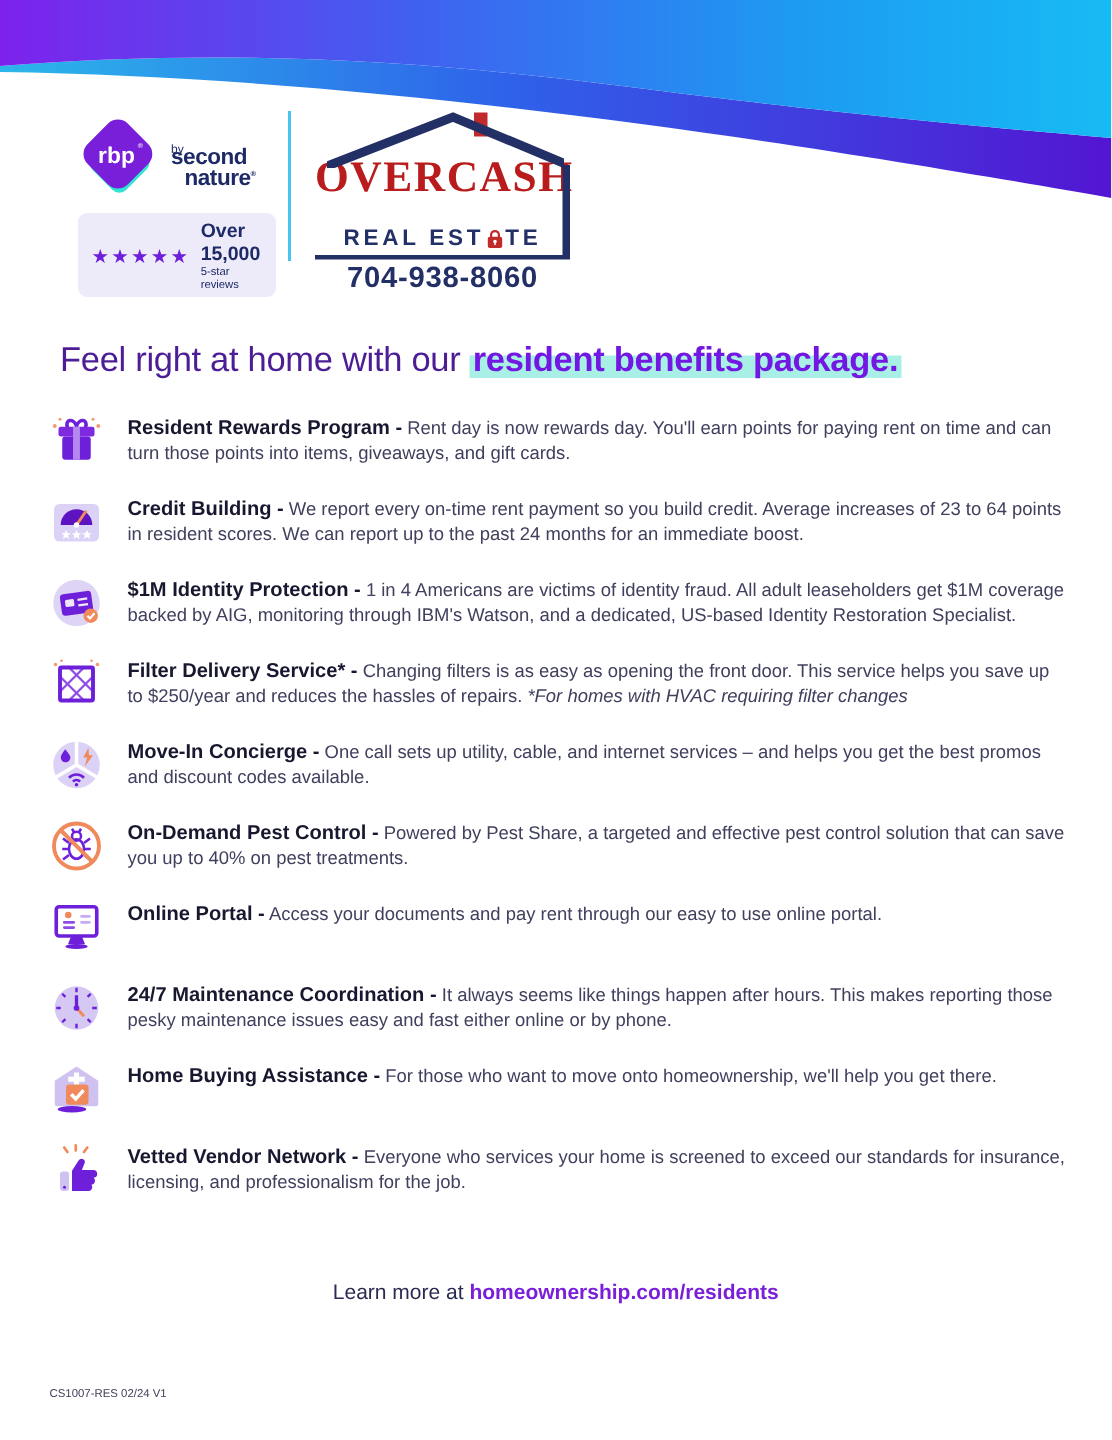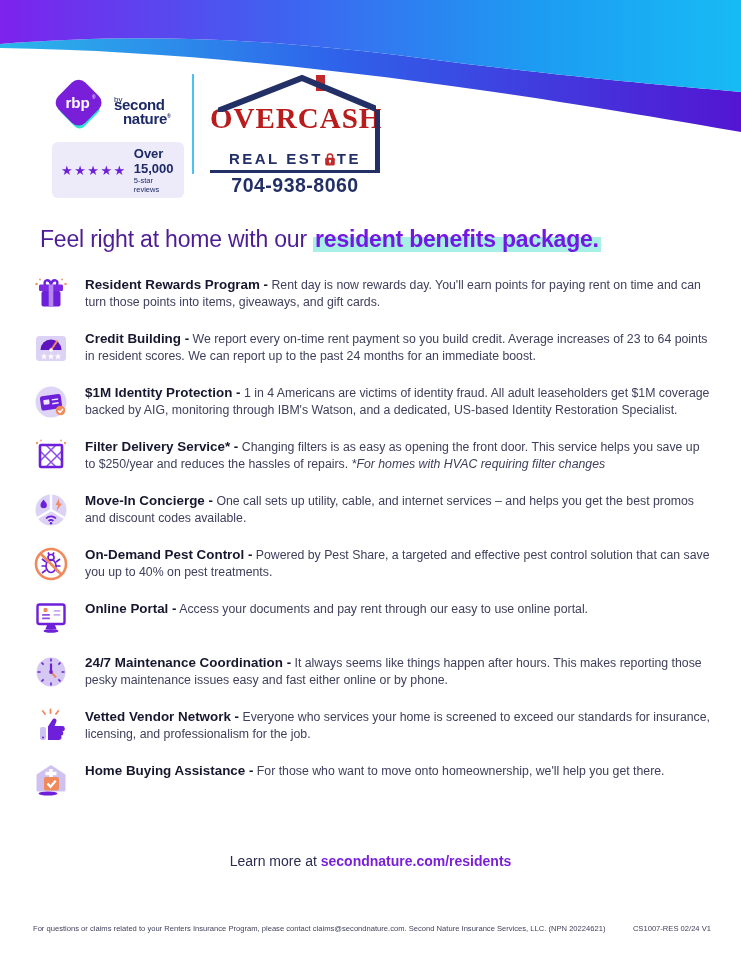--- a/index.html
+++ b/index.html
@@ -265,48 +265,47 @@
         <line x1="19" y1="19" x2="24" y2="24.5" stroke="#f08a5c" stroke-width="2"></line>
         <circle cx="19" cy="19" r="1.9" fill="#6d1fd9"></circle>
       </svg>
     </span>
     <p class="item-text"><strong>24/7 Maintenance Coordination -</strong> <span>It always seems like things happen after hours. This makes reporting those pesky maintenance issues easy and fast either online or by phone.</span></p>
   </div>
 
   <div class="item">
     <span class="icon">
       <svg viewBox="0 0 38 38" aria-hidden="true">
+        <path d="M19 4 L33.5 13.5 V29 a1.5 1.5 0 0 1 -1.5 1.5 H6 A1.5 1.5 0 0 1 4.5 29 V13.5 Z" fill="#cfc2f0"></path>
+        <rect x="17.3" y="8" width="3.4" height="9" fill="#fff"></rect>
+        <rect x="13.5" y="10.8" width="11" height="3.4" fill="#fff"></rect>
+        <ellipse cx="16" cy="32.5" rx="9.5" ry="2.1" fill="#6d1fd9"></ellipse>
+        <rect x="12" y="16" width="15" height="13.5" rx="2" fill="#f08a5c"></rect>
+        <path d="M15.5 22.5 L18.5 25.7 L23.7 19.8" fill="none" stroke="#fff" stroke-width="2.3"></path>
+      </svg>
+    </span>
+    <p class="item-text"><strong>Home Buying Assistance -</strong> <span>For those who want to move onto homeownership, we'll help you get there.</span></p>
+  </div>
+
+  <div class="item">
+    <span class="icon">
+      <svg viewBox="0 0 38 38" aria-hidden="true">
         <g stroke="#f08a5c" stroke-width="1.8" stroke-linecap="round">
             <path d="M13 7 L10.8 4 M18.5 6 L18.5 2.5 M24 7 L26.2 4" fill="none"></path>
           </g>
         <rect x="8" y="20" width="6" height="13" rx="2" fill="#cfc2f0"></rect>
         <circle cx="11" cy="30.5" r="1" fill="#6d1fd9"></circle>
         <path d="M16 33 V19.5 L20.5 12.5 a2.2 2.2 0 0 1 3.8 2.2 L22.6 19 H30 a2.6 2.6 0 0 1 0.4 5.2 a2.6 2.6 0 0 1 -1.4 4.6 a2.6 2.6 0 0 1 -2 4.2 H19 Z" fill="#6d1fd9"></path>
       </svg>
     </span>
     <p class="item-text"><strong>Vetted Vendor Network -</strong> <span>Everyone who services your home is screened to exceed our standards for insurance, licensing, and professionalism for the job.</span></p>
   </div>
 
-  <div class="item">
-    <span class="icon">
-      <svg viewBox="0 0 38 38" aria-hidden="true">
-        <path d="M19 4 L33.5 13.5 V29 a1.5 1.5 0 0 1 -1.5 1.5 H6 A1.5 1.5 0 0 1 4.5 29 V13.5 Z" fill="#cfc2f0"></path>
-        <rect x="17.3" y="8" width="3.4" height="9" fill="#fff"></rect>
-        <rect x="13.5" y="10.8" width="11" height="3.4" fill="#fff"></rect>
-        <ellipse cx="16" cy="32.5" rx="9.5" ry="2.1" fill="#6d1fd9"></ellipse>
-        <rect x="12" y="16" width="15" height="13.5" rx="2" fill="#f08a5c"></rect>
-        <path d="M15.5 22.5 L18.5 25.7 L23.7 19.8" fill="none" stroke="#fff" stroke-width="2.3"></path>
-      </svg>
-    </span>
-    <p class="item-text"><strong>Home Buying Assistance -</strong> <span>For those who want to move onto homeownership, we'll help you get there.</span></p>
-  </div>
-
 </div>
 
 <div class="learn">
   <span>Learn more at</span>
-  <a href="#">secondnature.com/residents</a>
+  <a href="#">homeownership.com/residents</a>
 </div>
 
 <div class="fineprint">
-  <span>For questions or claims related to your Renters Insurance Program, please contact claims@secondnature.com. Second Nature Insurance Services, LLC. (NPN 20224621)</span>
   <span>CS1007-RES 02/24 V1</span>
 </div>
 
 </body></html>

